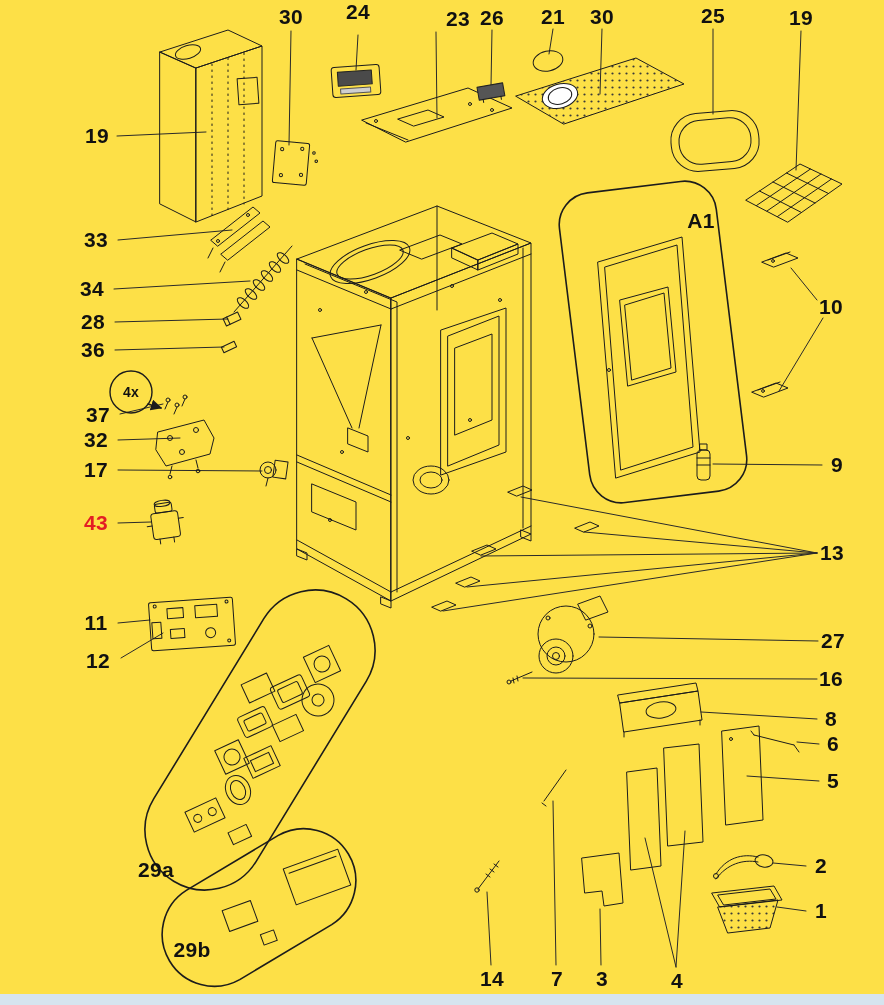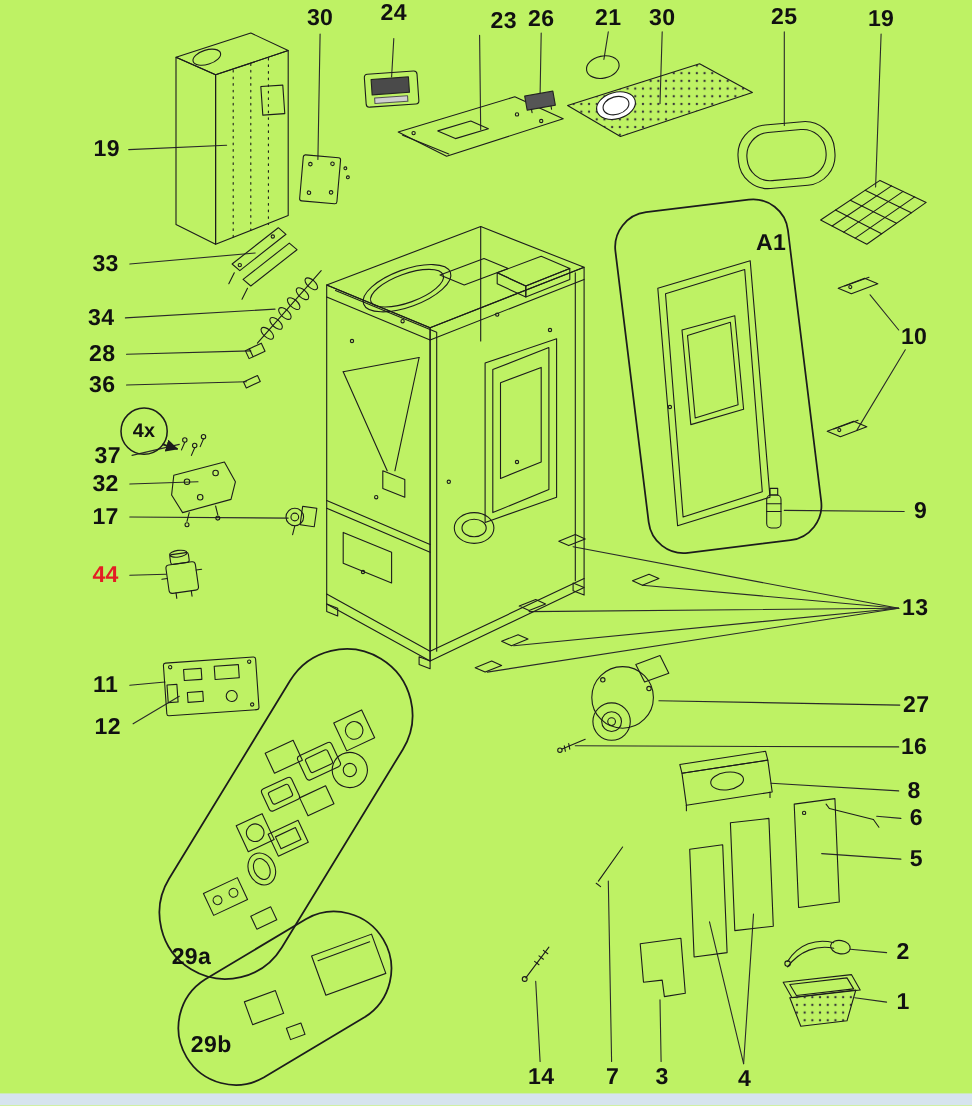--- a/index.html
+++ b/index.html
@@ -1,20 +1,20 @@
 <!DOCTYPE html>
 <html><head>
 <meta charset="utf-8">
 <style>
   html,body{margin:0;padding:0}
   body{background:#ffffff;font-family:"Liberation Sans",sans-serif}
-  .stage{position:relative;width:884px;height:1005px;background:#bef264;overflow:hidden}
+  .stage{position:relative;width:884px;height:1005px;background:#fde047;overflow:hidden}
   .art{position:absolute;left:0;top:0}
   .lbl{position:absolute;transform:translate(-50%,-50%);font-weight:bold;font-size:21px;color:#111111;white-space:nowrap;letter-spacing:.3px}
-  .lbl.sm{font-size:18px}
+  .lbl.sm{font-size:14px}
   .footer-bar{position:absolute;left:0;right:0;bottom:0;height:11px}
 </style>
 </head>
 <body>
 
 <div class="stage">
 
   <svg class="art" width="884" height="1005" viewBox="0 0 884 1005" fill="none" stroke="#1c1c1c" stroke-width="1" stroke-linejoin="round" stroke-linecap="round">
     <defs>
       <pattern id="holes" width="7" height="7" patternUnits="userSpaceOnUse">
@@ -431,24 +431,24 @@
   <div class="lbl" style="left:713px;top:16px">25</div>
   <div class="lbl" style="left:801px;top:18px">19</div>
   <div class="lbl" style="left:97px;top:136px">19</div>
   <div class="lbl" style="left:96px;top:240px">33</div>
   <div class="lbl" style="left:92px;top:289px">34</div>
   <div class="lbl" style="left:93px;top:322px">28</div>
   <div class="lbl" style="left:93px;top:350px">36</div>
   <div class="lbl" style="left:98px;top:415px">37</div>
   <div class="lbl" style="left:96px;top:440px">32</div>
   <div class="lbl" style="left:96px;top:470px">17</div>
-  <div class="lbl" style="left: 96px; top: 523px; color: rgb(227, 30, 36);">44</div>
+  <div class="lbl" style="left: 96px; top: 523px; color: rgb(227, 30, 36);">43</div>
   <div class="lbl" style="left:96px;top:623px">11</div>
   <div class="lbl" style="left:98px;top:661px">12</div>
-  <div class="lbl" style="left:174px;top:870px">29a</div>
+  <div class="lbl" style="left:156px;top:870px">29a</div>
   <div class="lbl" style="left:192px;top:950px">29b</div>
   <div class="lbl" style="left:701px;top:221px">A1</div>
   <div class="lbl" style="left:831px;top:307px">10</div>
   <div class="lbl" style="left:837px;top:465px">9</div>
   <div class="lbl" style="left:832px;top:553px">13</div>
   <div class="lbl" style="left:833px;top:641px">27</div>
   <div class="lbl" style="left:831px;top:679px">16</div>
   <div class="lbl" style="left:831px;top:719px">8</div>
   <div class="lbl" style="left:833px;top:744px">6</div>
   <div class="lbl" style="left:833px;top:781px">5</div>

